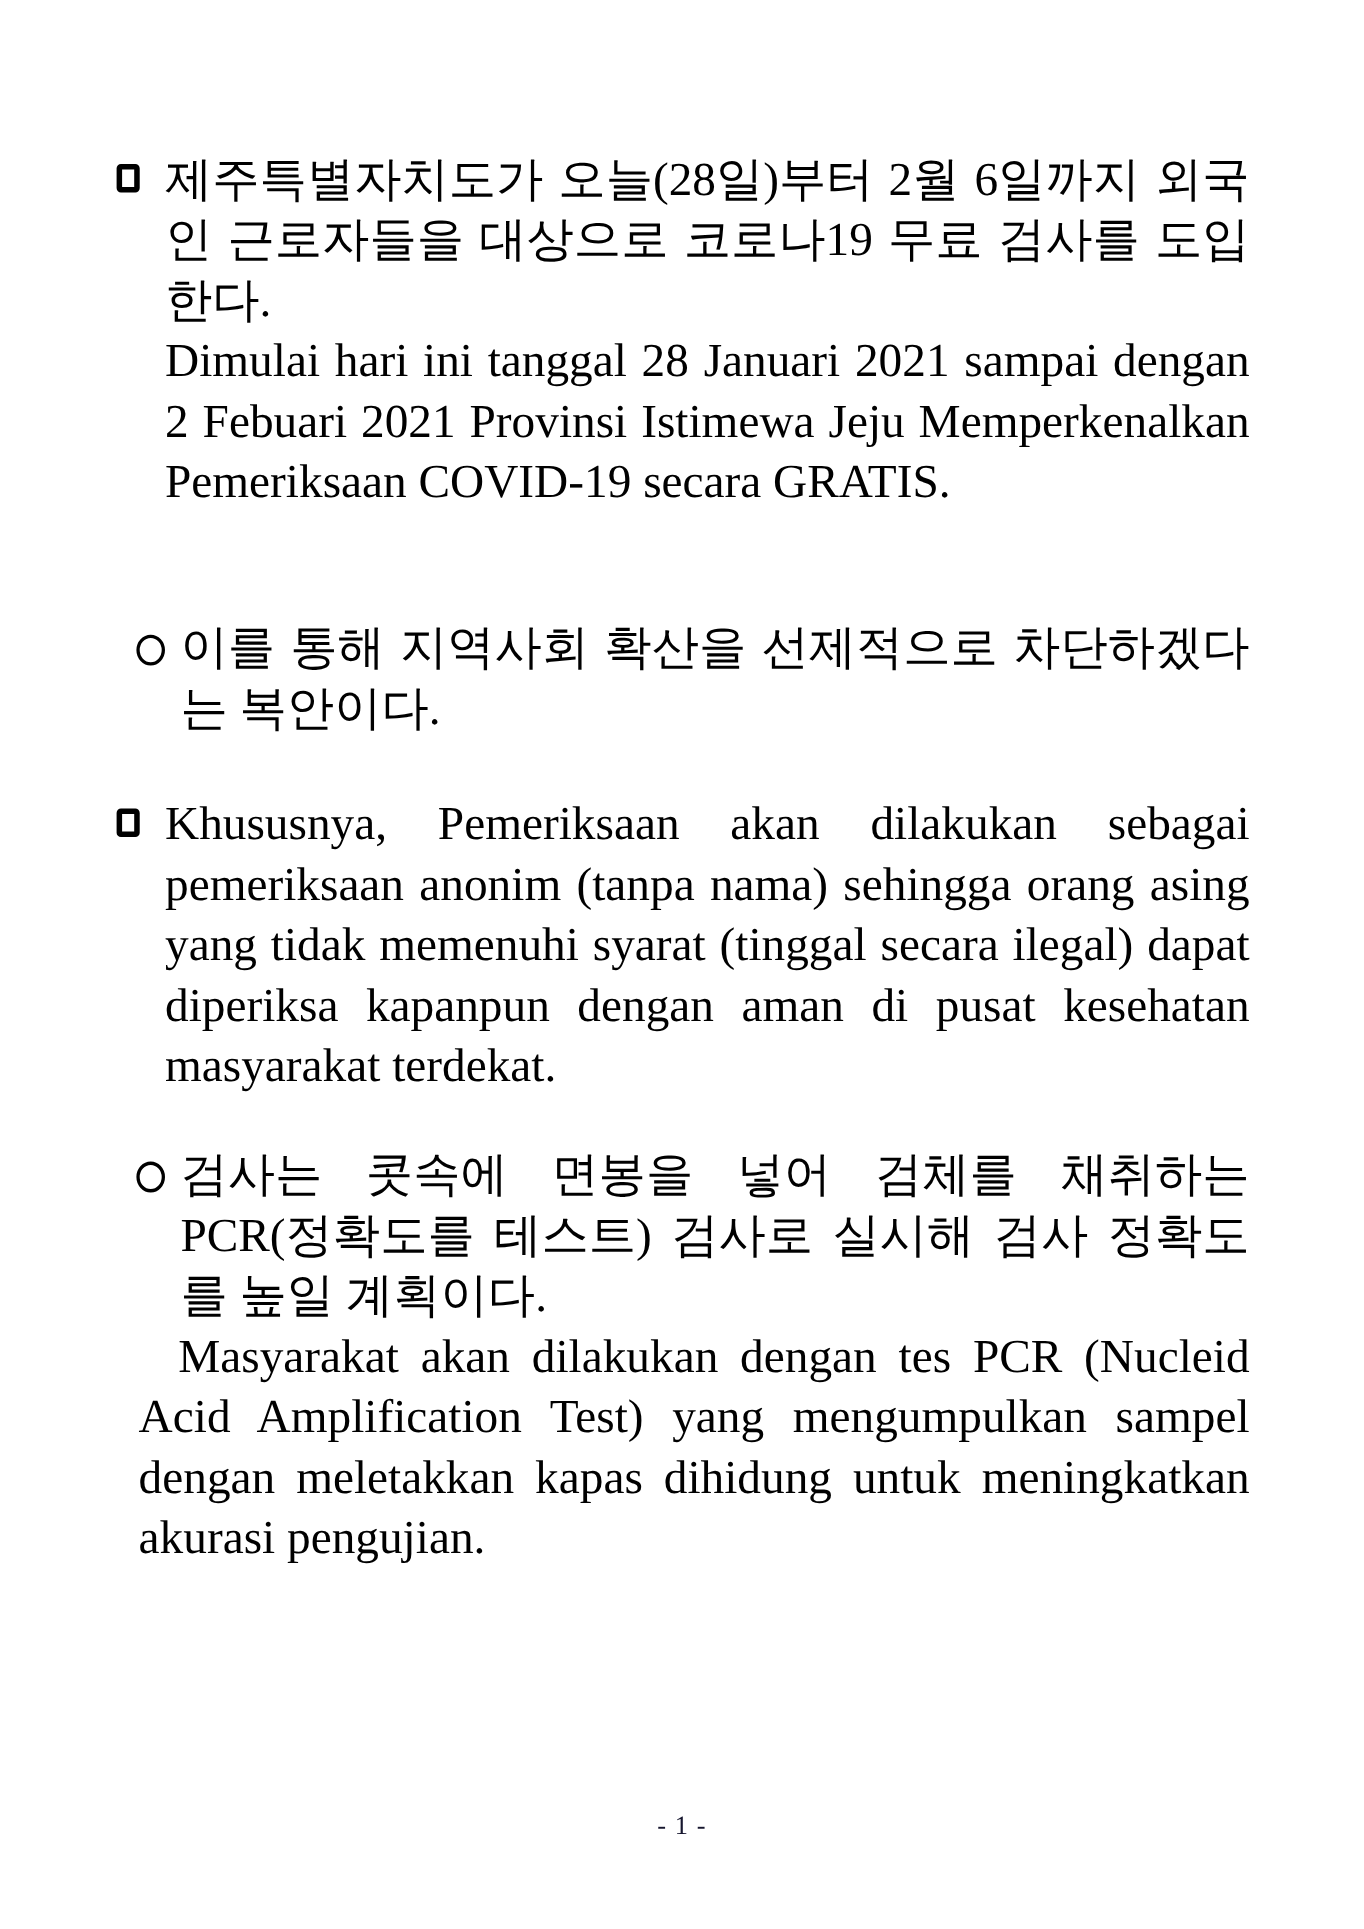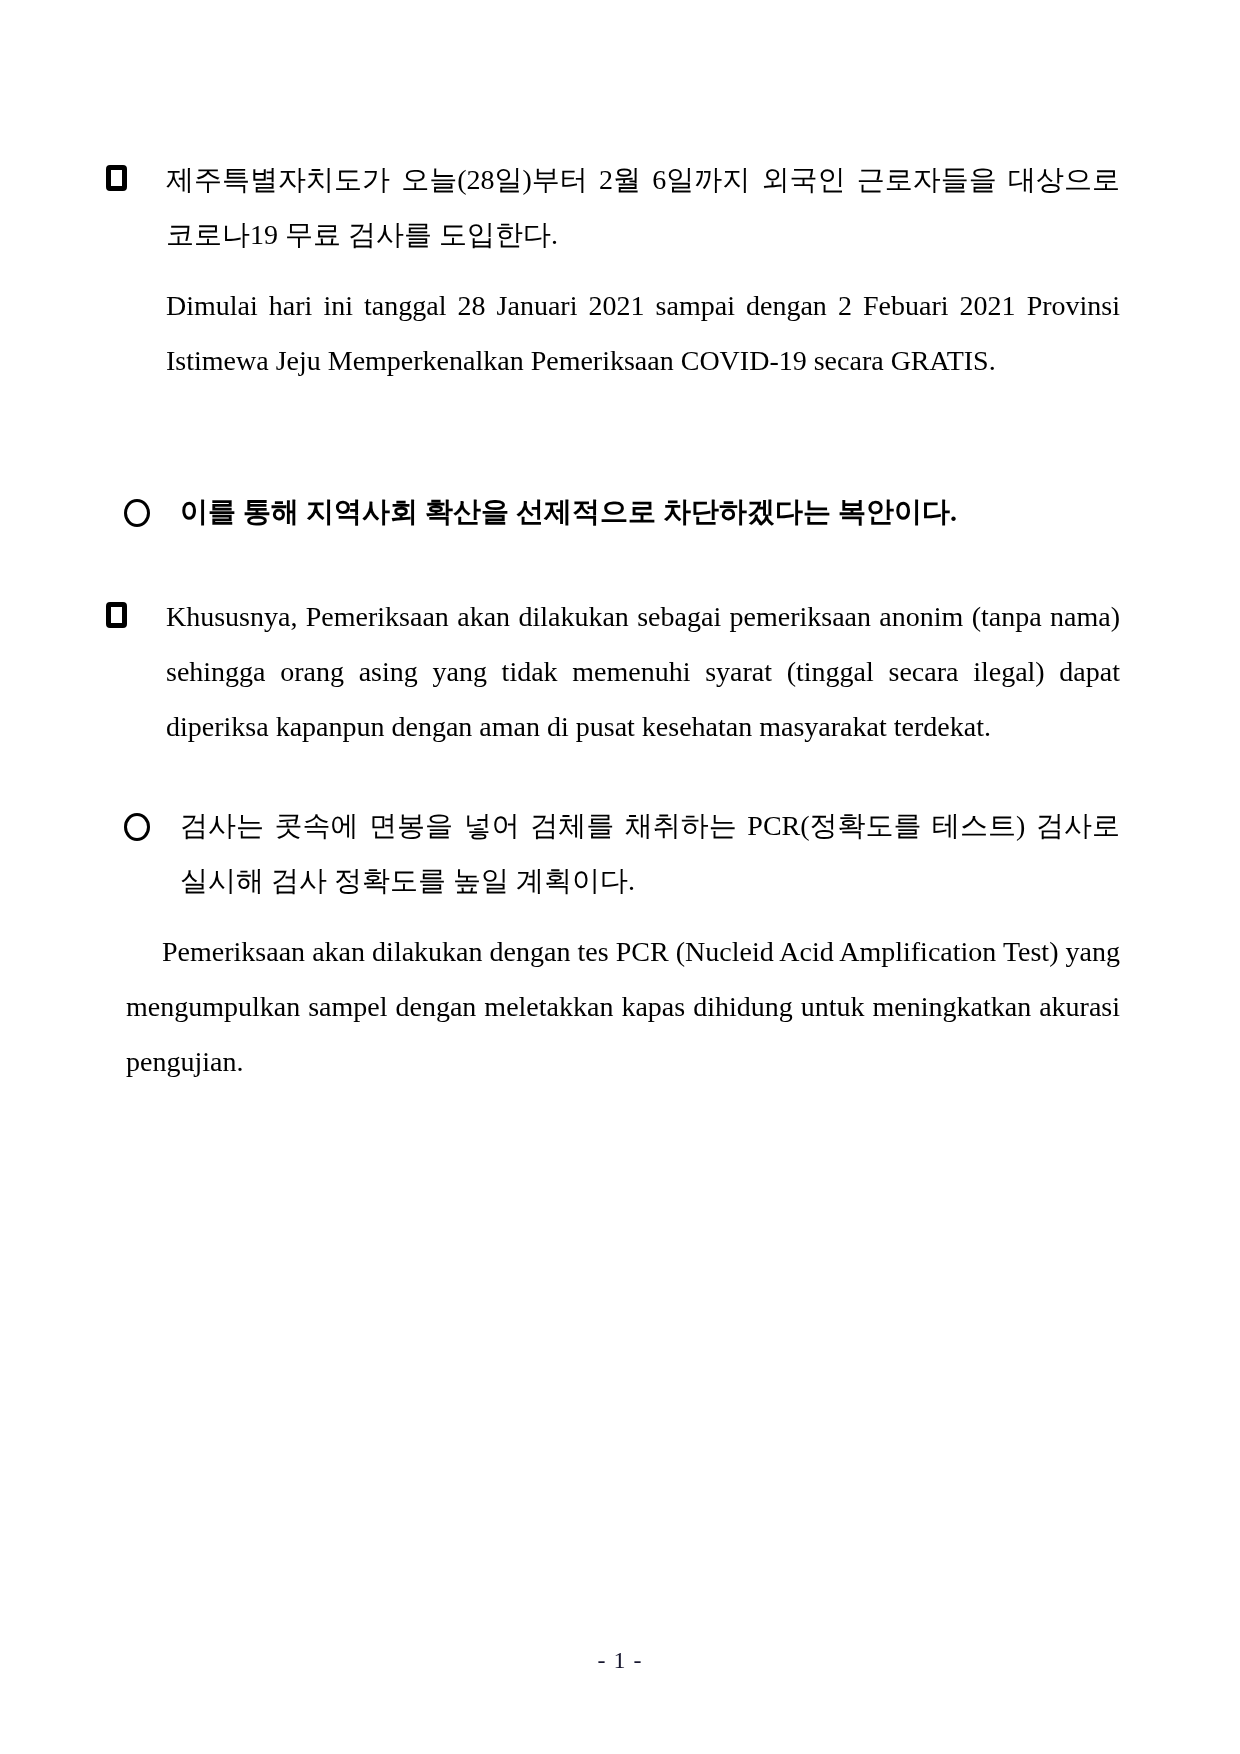--- a/index.html
+++ b/index.html
@@ -20,22 +20,22 @@
     box-sizing: border-box;
     width: 1240px;
     height: 1754px;
     padding: 136px 104px 0 104px;
   }
   .section {
     position: relative;
     box-sizing: border-box;
   }
   .section .text p {
-    margin: 16px;
-    font-size: 28px;
+    margin: 0;
+    font-size: 43px;
     line-height: 55px;
     text-align: justify;
     letter-spacing: 0px;
   }
   
   .section.square {
     padding-left: 46px;
   }
   .section.square > .bullet {
     position: absolute;
@@ -62,21 +62,21 @@
     border: 3px solid #000;
     border-radius: 50%;
     box-sizing: border-box;
     background: transparent;
   }
   
   .section.circle .text p.id {
     margin-left: -38px;
     text-indent: 36px;
   }
-  .gap-a { margin-top: 96px; font-weight: bold; }
+  .gap-a { margin-top: 96px; }
   .gap-b { margin-top: 50px; }
   .gap-c { margin-top: 44px; }
   .footer {
     position: absolute;
     left: 0;
     right: 0;
     bottom: 82px;
     text-align: center;
     font-size: 24px;
     line-height: 1;
@@ -108,19 +108,19 @@
     <span class="bullet"></span>
     <div class="text">
       <p class="id">Khususnya, Pemeriksaan akan dilakukan sebagai pemeriksaan anonim (tanpa nama) sehingga orang asing yang tidak memenuhi syarat (tinggal secara ilegal) dapat diperiksa kapanpun dengan aman di pusat kesehatan masyarakat terdekat.</p>
     </div>
   </div>
 
   <div class="section circle gap-c">
     <span class="bullet"></span>
     <div class="text">
       <p class="ko">검사는 콧속에 면봉을 넣어 검체를 채취하는 PCR(정확도를 테스트) 검사로 실시해 검사 정확도를 높일 계획이다.</p>
-      <p class="id">Pemeriksaan akan dilakukan dengan tes PCR (Nucleid Acid Amplification Test) yang mengumpulkan sampel dengan meletakkan kapas dihidung untuk meningkatkan akurasi pengujian.</p>
+      <p class="id">Masyarakat akan dilakukan dengan tes PCR (Nucleid Acid Amplification Test) yang mengumpulkan sampel dengan meletakkan kapas dihidung untuk meningkatkan akurasi pengujian.</p>
     </div>
   </div>
 
   <div class="footer">- 1 -</div>
 
 </div>
 
 </body></html>

